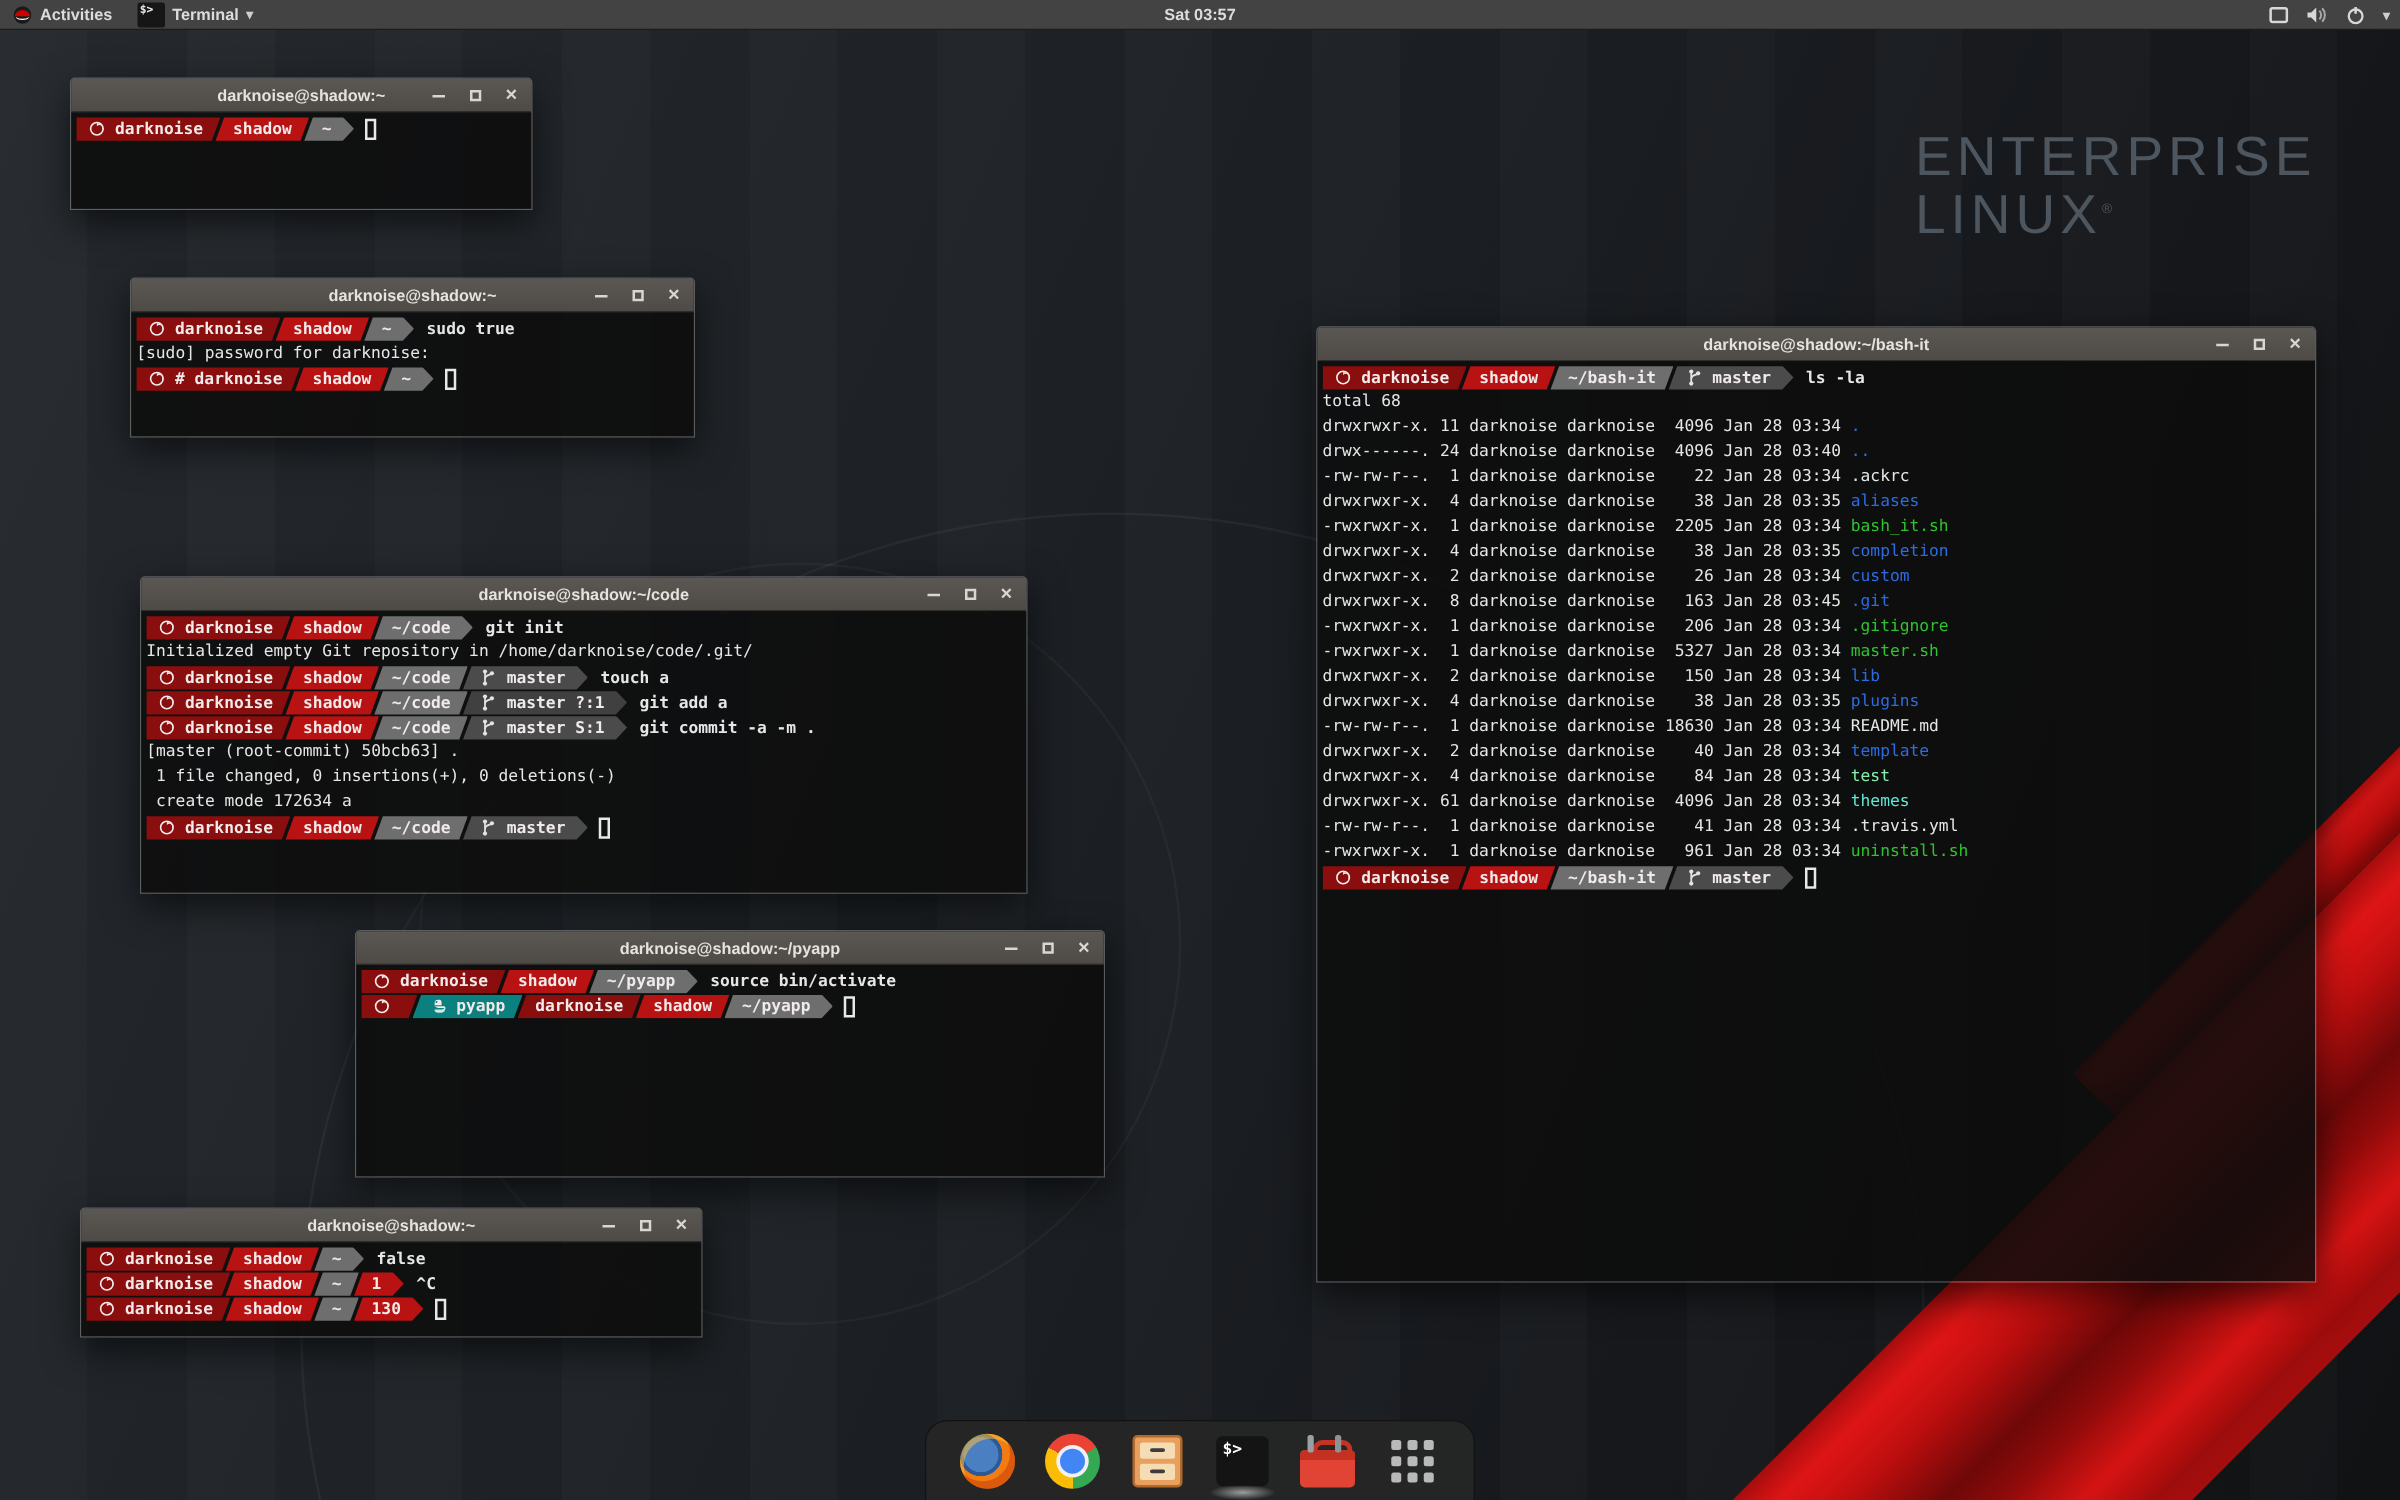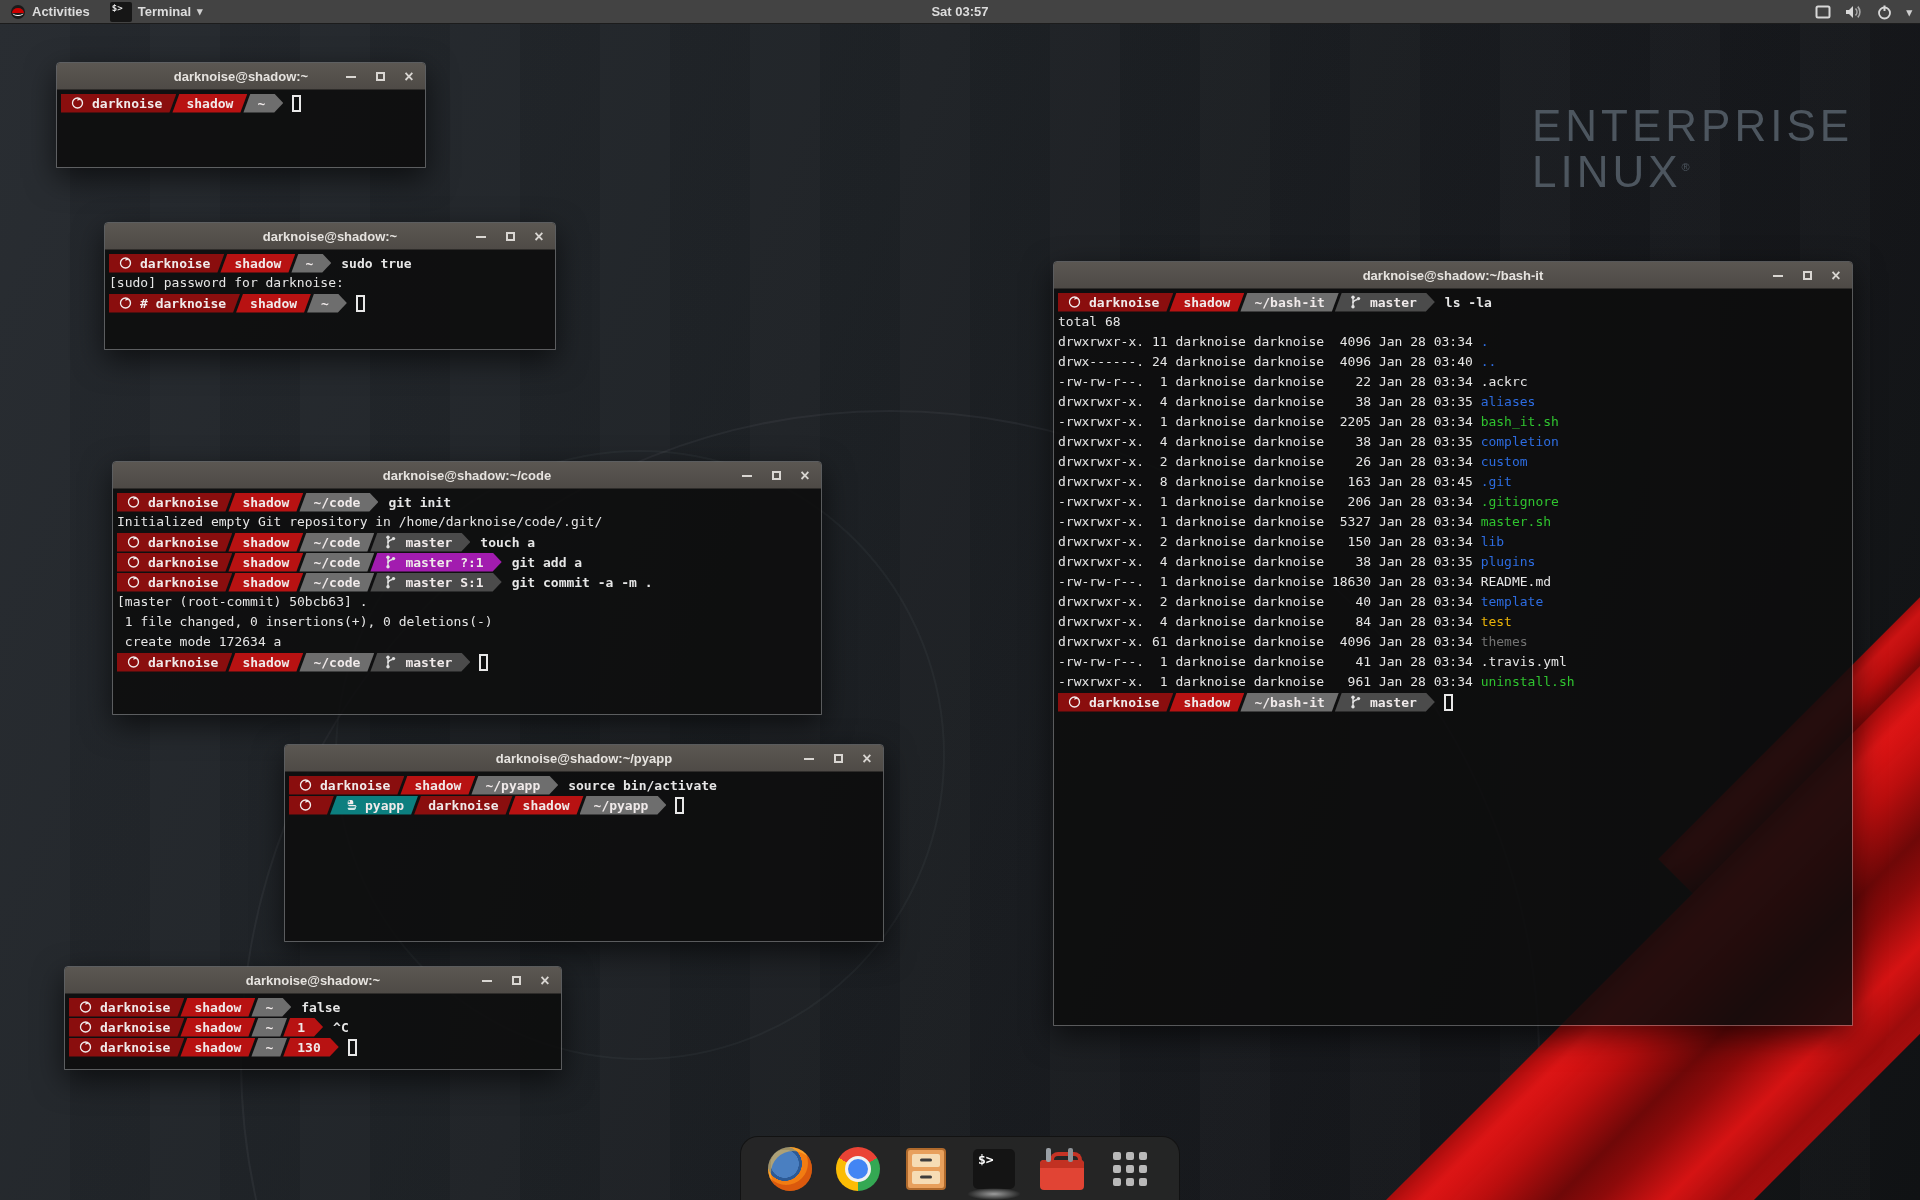--- a/index.html
+++ b/index.html
@@ -216,21 +216,21 @@
                 </svg></span><span>darknoise</span></span><span class="seg mid" style="background: rgb(184, 18, 18);"><span>shadow</span></span><span class="seg mid" style="background: rgb(110, 110, 110);"><span>~/code</span></span><span class="seg last" style="background: rgb(75, 75, 75);"><span class="sicon"><svg width="13" height="14" viewBox="0 0 12 14">
                   <line x1="3.5" y1="3" x2="3.5" y2="11" stroke="#e3e3e3" stroke-width="1.4"></line>
                   <path d="M3.5 8 Q3.5 5.5 8 4.5" stroke="#e3e3e3" stroke-width="1.4" fill="none"></path>
                   <circle cx="3.5" cy="2.2" r="1.7" fill="#e3e3e3"></circle>
                   <circle cx="3.5" cy="11.8" r="1.7" fill="#e3e3e3"></circle>
                   <circle cx="9" cy="3.6" r="1.7" fill="#e3e3e3"></circle>
                 </svg></span><span>master</span></span></span><span class="cmd">touch a</span></div>
         <div class="line"><span class="segs"><span class="seg first" style="background: rgb(138, 14, 14);"><span class="sicon"><svg width="13" height="14" viewBox="0 0 14 14">
                   <circle cx="7" cy="7" r="5.4" fill="none" stroke="#f2eded" stroke-width="1.4"></circle>
                   <path d="M7 2.2 a4.8 4.8 0 0 1 4.3 6.9 a3 3 0 0 0 -4.3 -4.2 z" fill="#f2eded"></path>
-                </svg></span><span>darknoise</span></span><span class="seg mid" style="background: rgb(184, 18, 18);"><span>shadow</span></span><span class="seg mid" style="background: rgb(110, 110, 110);"><span>~/code</span></span><span class="seg last" style="background: #a21caf;"><span class="sicon"><svg width="13" height="14" viewBox="0 0 12 14">
+                </svg></span><span>darknoise</span></span><span class="seg mid" style="background: rgb(184, 18, 18);"><span>shadow</span></span><span class="seg mid" style="background: rgb(110, 110, 110);"><span>~/code</span></span><span class="seg last" style="background: #404040;"><span class="sicon"><svg width="13" height="14" viewBox="0 0 12 14">
                   <line x1="3.5" y1="3" x2="3.5" y2="11" stroke="#e3e3e3" stroke-width="1.4"></line>
                   <path d="M3.5 8 Q3.5 5.5 8 4.5" stroke="#e3e3e3" stroke-width="1.4" fill="none"></path>
                   <circle cx="3.5" cy="2.2" r="1.7" fill="#e3e3e3"></circle>
                   <circle cx="3.5" cy="11.8" r="1.7" fill="#e3e3e3"></circle>
                   <circle cx="9" cy="3.6" r="1.7" fill="#e3e3e3"></circle>
                 </svg></span><span>master ?:1</span></span></span><span class="cmd">git add a</span></div>
         <div class="line"><span class="segs"><span class="seg first" style="background: rgb(138, 14, 14);"><span class="sicon"><svg width="13" height="14" viewBox="0 0 14 14">
                   <circle cx="7" cy="7" r="5.4" fill="none" stroke="#f2eded" stroke-width="1.4"></circle>
                   <path d="M7 2.2 a4.8 4.8 0 0 1 4.3 6.9 a3 3 0 0 0 -4.3 -4.2 z" fill="#f2eded"></path>
                 </svg></span><span>darknoise</span></span><span class="seg mid" style="background: rgb(184, 18, 18);"><span>shadow</span></span><span class="seg mid" style="background: rgb(110, 110, 110);"><span>~/code</span></span><span class="seg last" style="background: rgb(75, 75, 75);"><span class="sicon"><svg width="13" height="14" viewBox="0 0 12 14">
@@ -346,22 +346,22 @@
         <div class="line out"><span>-rwxrwxr-x.  1 darknoise darknoise  2205 Jan 28 03:34 </span><span style="color: rgb(47, 195, 47);">bash_it.sh</span></div>
         <div class="line out"><span>drwxrwxr-x.  4 darknoise darknoise    38 Jan 28 03:35 </span><span style="color: rgb(45, 108, 224);">completion</span></div>
         <div class="line out"><span>drwxrwxr-x.  2 darknoise darknoise    26 Jan 28 03:34 </span><span style="color: rgb(45, 108, 224);">custom</span></div>
         <div class="line out"><span>drwxrwxr-x.  8 darknoise darknoise   163 Jan 28 03:45 </span><span style="color: rgb(45, 108, 224);">.git</span></div>
         <div class="line out"><span>-rwxrwxr-x.  1 darknoise darknoise   206 Jan 28 03:34 </span><span style="color: rgb(47, 195, 47);">.gitignore</span></div>
         <div class="line out"><span>-rwxrwxr-x.  1 darknoise darknoise  5327 Jan 28 03:34 </span><span style="color: rgb(47, 195, 47);">master.sh</span></div>
         <div class="line out"><span>drwxrwxr-x.  2 darknoise darknoise   150 Jan 28 03:34 </span><span style="color: rgb(45, 108, 224);">lib</span></div>
         <div class="line out"><span>drwxrwxr-x.  4 darknoise darknoise    38 Jan 28 03:35 </span><span style="color: rgb(45, 108, 224);">plugins</span></div>
         <div class="line out"><span>-rw-rw-r--.  1 darknoise darknoise 18630 Jan 28 03:34 </span><span>README.md</span></div>
         <div class="line out"><span>drwxrwxr-x.  2 darknoise darknoise    40 Jan 28 03:34 </span><span style="color: rgb(45, 108, 224);">template</span></div>
-        <div class="line out"><span>drwxrwxr-x.  4 darknoise darknoise    84 Jan 28 03:34 </span><span style="color: #eab308;">test</span></div>
-        <div class="line out"><span>drwxrwxr-x. 61 darknoise darknoise  4096 Jan 28 03:34 </span><span style="color: #737373;">themes</span></div>
+        <div class="line out"><span>drwxrwxr-x.  4 darknoise darknoise    84 Jan 28 03:34 </span><span style="color: #86efac;">test</span></div>
+        <div class="line out"><span>drwxrwxr-x. 61 darknoise darknoise  4096 Jan 28 03:34 </span><span style="color: #5eead4;">themes</span></div>
         <div class="line out"><span>-rw-rw-r--.  1 darknoise darknoise    41 Jan 28 03:34 </span><span>.travis.yml</span></div>
         <div class="line out"><span>-rwxrwxr-x.  1 darknoise darknoise   961 Jan 28 03:34 </span><span style="color: rgb(47, 195, 47);">uninstall.sh</span></div>
         <div class="line"><span class="segs"><span class="seg first" style="background: rgb(138, 14, 14);"><span class="sicon"><svg width="13" height="14" viewBox="0 0 14 14">
                   <circle cx="7" cy="7" r="5.4" fill="none" stroke="#f2eded" stroke-width="1.4"></circle>
                   <path d="M7 2.2 a4.8 4.8 0 0 1 4.3 6.9 a3 3 0 0 0 -4.3 -4.2 z" fill="#f2eded"></path>
                 </svg></span><span>darknoise</span></span><span class="seg mid" style="background: rgb(184, 18, 18);"><span>shadow</span></span><span class="seg mid" style="background: rgb(110, 110, 110);"><span>~/bash-it</span></span><span class="seg last" style="background: rgb(75, 75, 75);"><span class="sicon"><svg width="13" height="14" viewBox="0 0 12 14">
                   <line x1="3.5" y1="3" x2="3.5" y2="11" stroke="#e3e3e3" stroke-width="1.4"></line>
                   <path d="M3.5 8 Q3.5 5.5 8 4.5" stroke="#e3e3e3" stroke-width="1.4" fill="none"></path>
                   <circle cx="3.5" cy="2.2" r="1.7" fill="#e3e3e3"></circle>
                   <circle cx="3.5" cy="11.8" r="1.7" fill="#e3e3e3"></circle>

